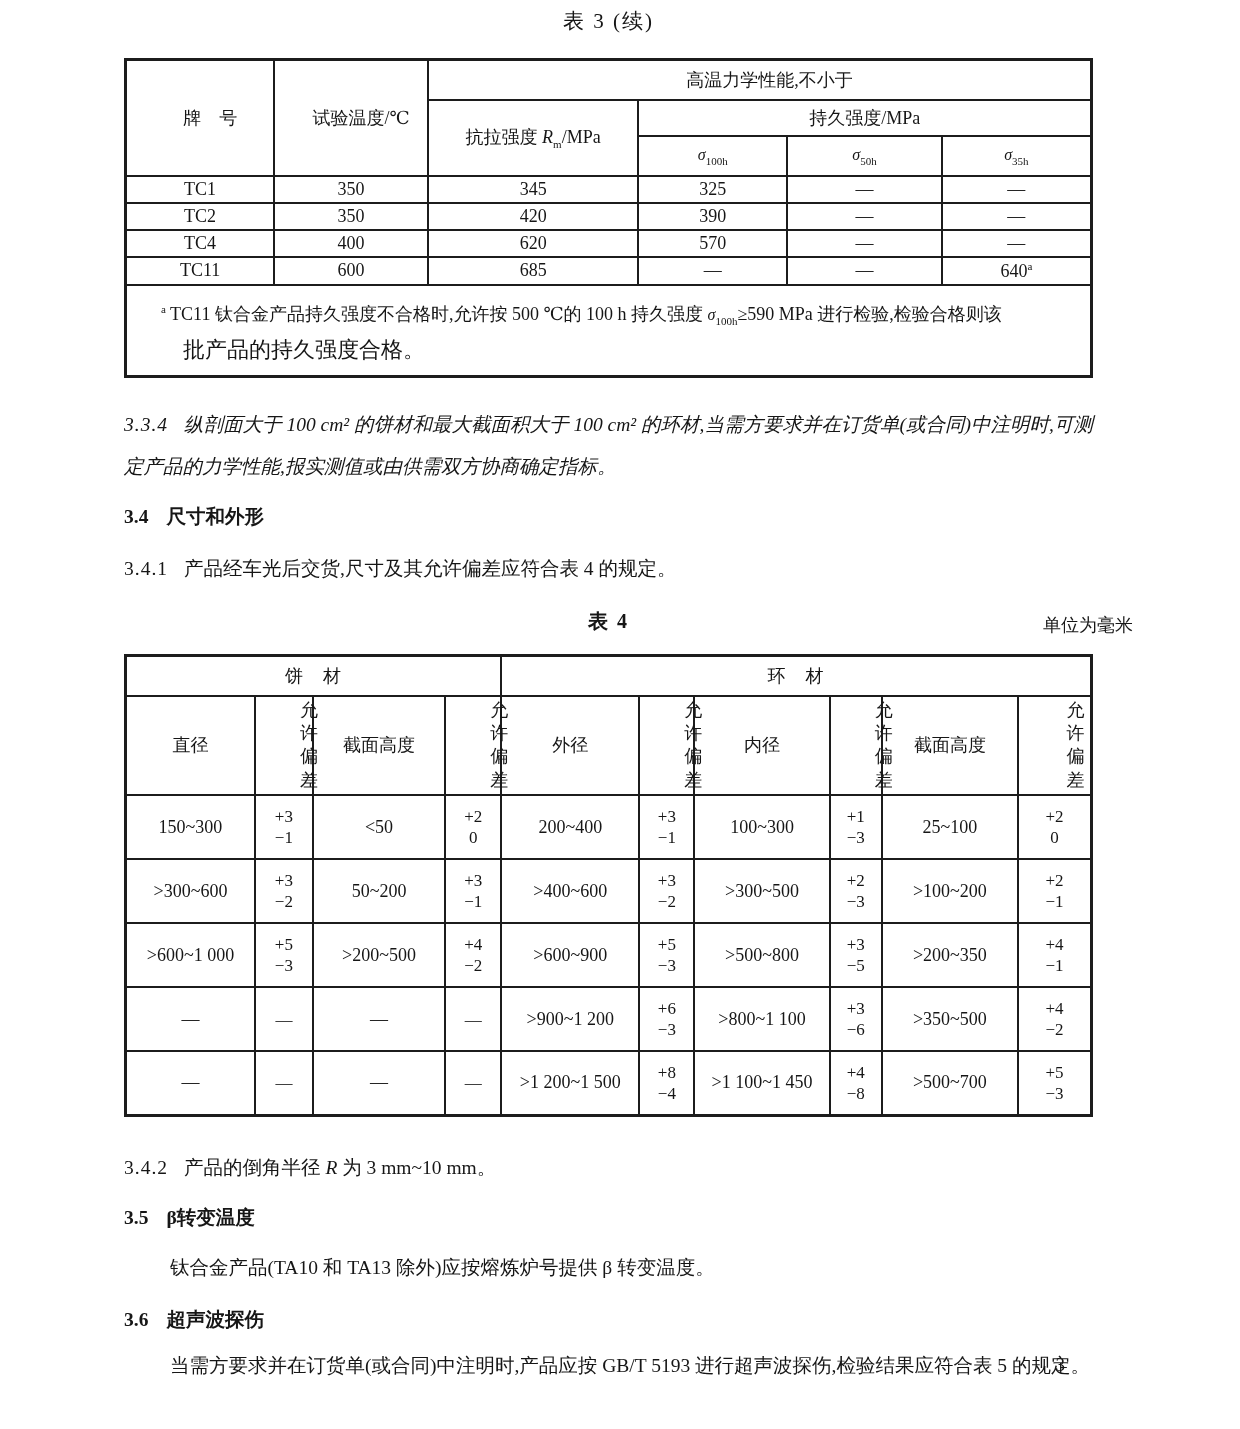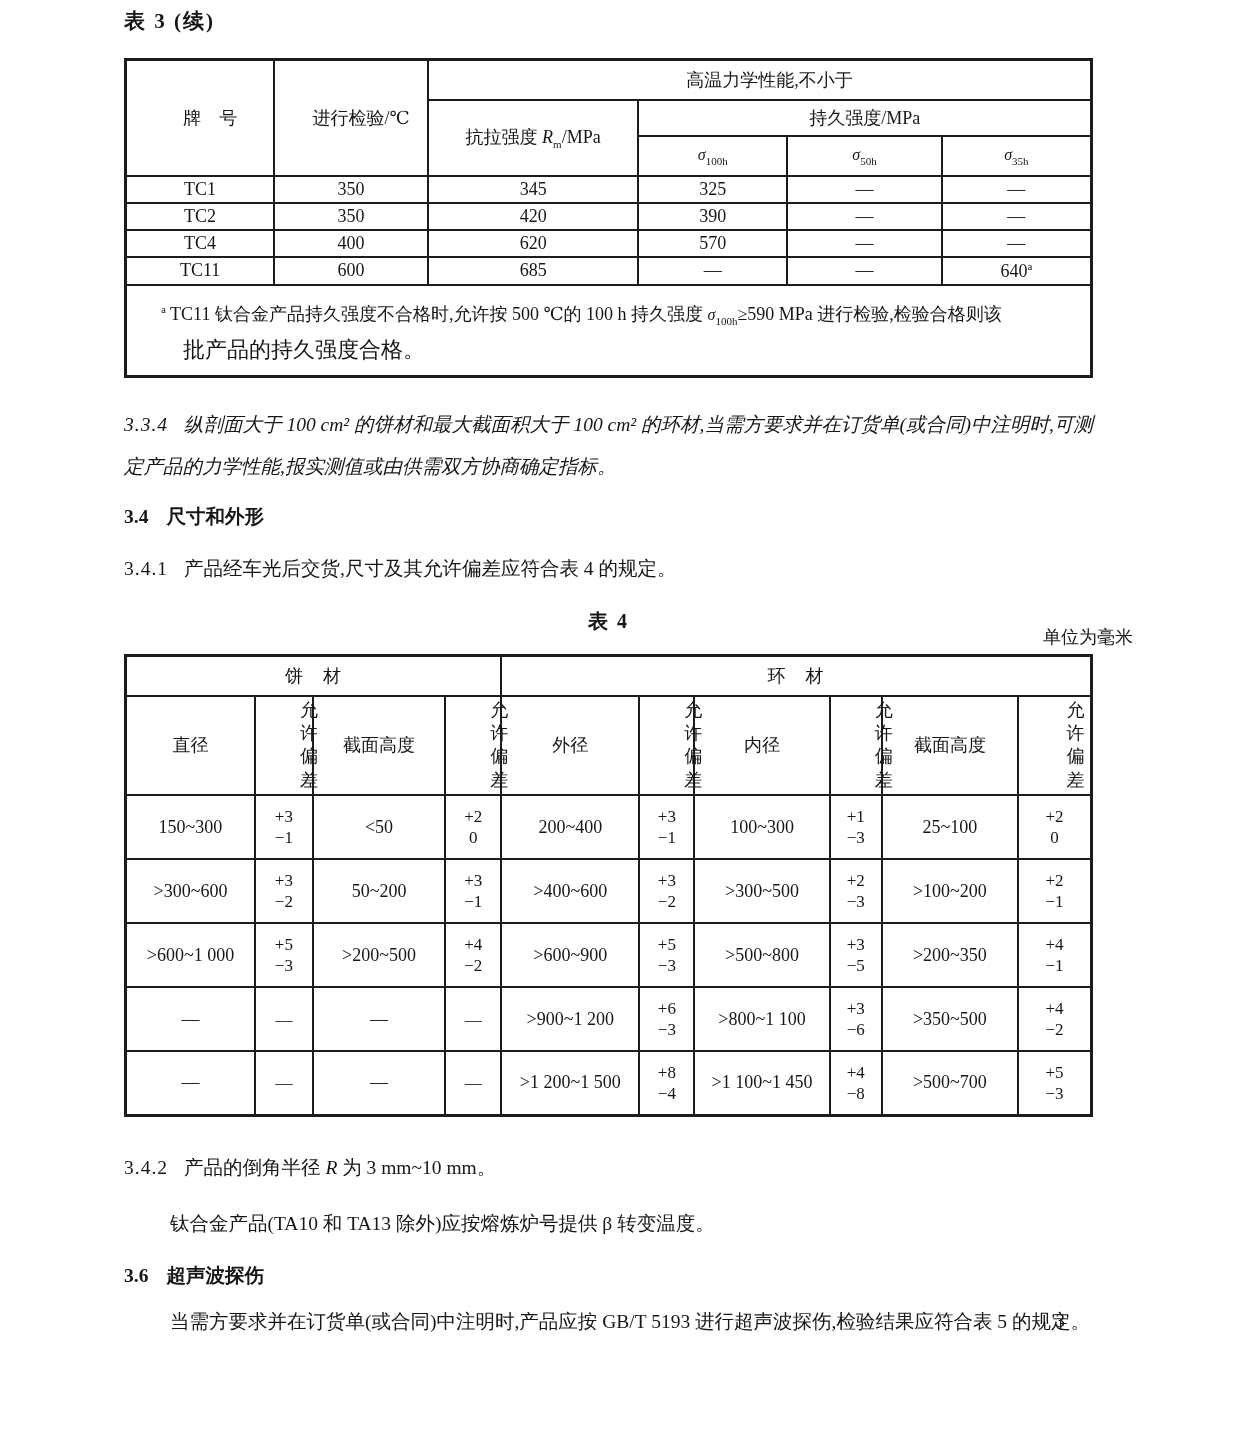--- a/index.html
+++ b/index.html
@@ -8,26 +8,26 @@
     width: 1240px; height: 1429px;
     background: #ffffff;
     color: #161616;
     font-family: "Liberation Serif", "DejaVu Serif", serif;
     overflow: hidden;
   }
   .content { padding: 8px 147px 0 124px; }
 
   
   .t3-caption {
-    text-align: left; font-size: 21px; font-weight: bold;
+    text-align: center; font-size: 21px; font-weight: normal;
     letter-spacing: 2px; height: 26px; line-height: 26px;
   }
   .t4-caption-row { position: relative; margin-top: 16px; height: 30px; line-height: 30px; }
   .t4-caption { text-align: center; font-size: 20px; font-weight: bold; letter-spacing: 2px; }
-  .t4-unit { position: absolute; right: -40px; top: 16px; font-size: 18px; }
+  .t4-unit { position: absolute; right: -40px; top: 4px; font-size: 18px; }
 
   
   table {
     width: 100%; border-collapse: collapse; table-layout: fixed;
     border: 3px solid #1c1c1c;
   }
   td {
     border: 2px solid #1c1c1c;
     text-align: center; vertical-align: middle;
     font-size: 18px; padding: 2px 2px;
@@ -90,21 +90,21 @@
       <col style="width:15.4%">
         <col style="width:15.9%">
         <col style="width:21.8%">
       <col style="width:15.4%">
         <col style="width:16.0%">
         <col style="width:15.5%">
     </colgroup>
     <tbody>
       <tr class="hrow1">
         <td rowspan="3">牌　号</td>
-        <td rowspan="3">进行检验/℃</td>
+        <td rowspan="3">试验温度/℃</td>
         <td colspan="4">高温力学性能,不小于</td>
       </tr>
       <tr class="hrow2">
         <td rowspan="2"><span>抗拉强度 </span><span class="ivar">R</span><sub>m</sub><span>/MPa</span></td>
         <td colspan="3">持久强度/MPa</td>
       </tr>
       <tr class="hrow3">
         <td><span class="sigvar">σ</span><sub>100h</sub></td>
         <td><span class="sigvar">σ</span><sub>50h</sub></td>
         <td><span class="sigvar">σ</span><sub>35h</sub></td>
@@ -277,20 +277,21 @@
 −8</td>
         <td>&gt;500~700</td>
         <td class="tol">+5
 −3</td>
       </tr>
     </tbody>
   </table>
 
   <p class="para p342"><span class="num">3.4.2</span><span>产品的倒角半径 </span><span class="ivar">R</span><span> 为 3 mm~10 mm。</span></p>
 
+  <p class="heading h35"><span class="num">3.5</span><span>β转变温度</span></p>
 
   <p class="para pindent p35">钛合金产品(TA10 和 TA13 除外)应按熔炼炉号提供 β 转变温度。</p>
 
   <p class="heading h36"><span class="num">3.6</span><span>超声波探伤</span></p>
 
   <p class="para pindent p36">当需方要求并在订货单(或合同)中注明时,产品应按 GB/T 5193 进行超声波探伤,检验结果应符合表 5 的规定。</p>
 
   <div class="page-num">3</div>
 
 </div>

